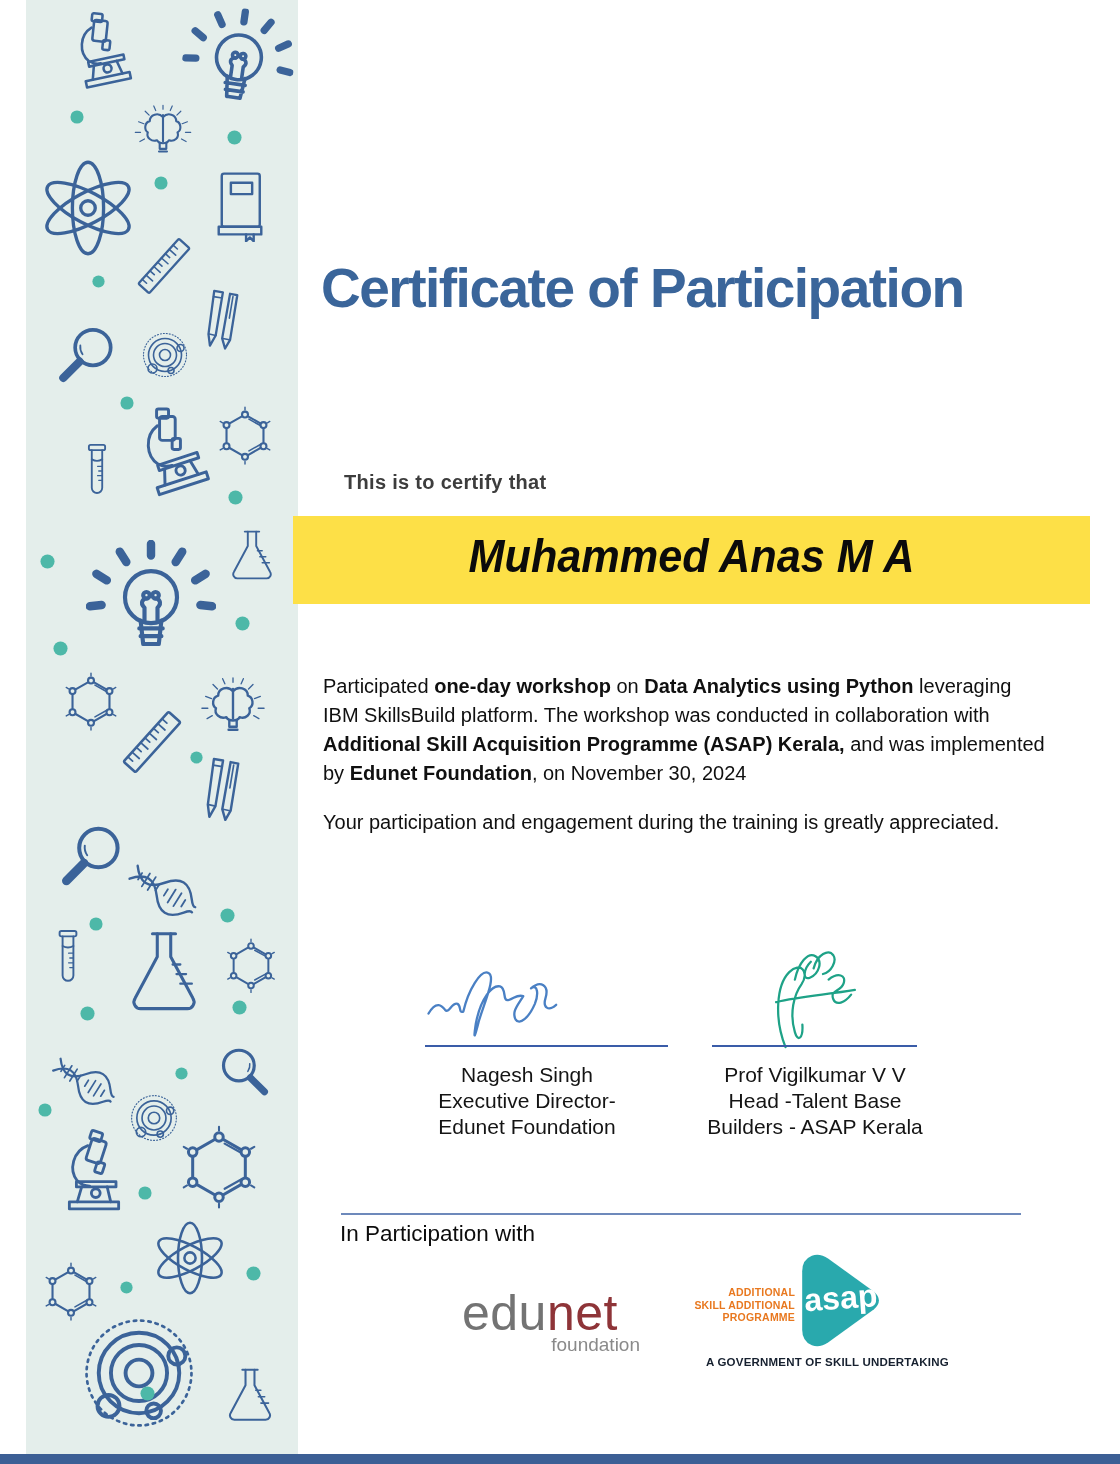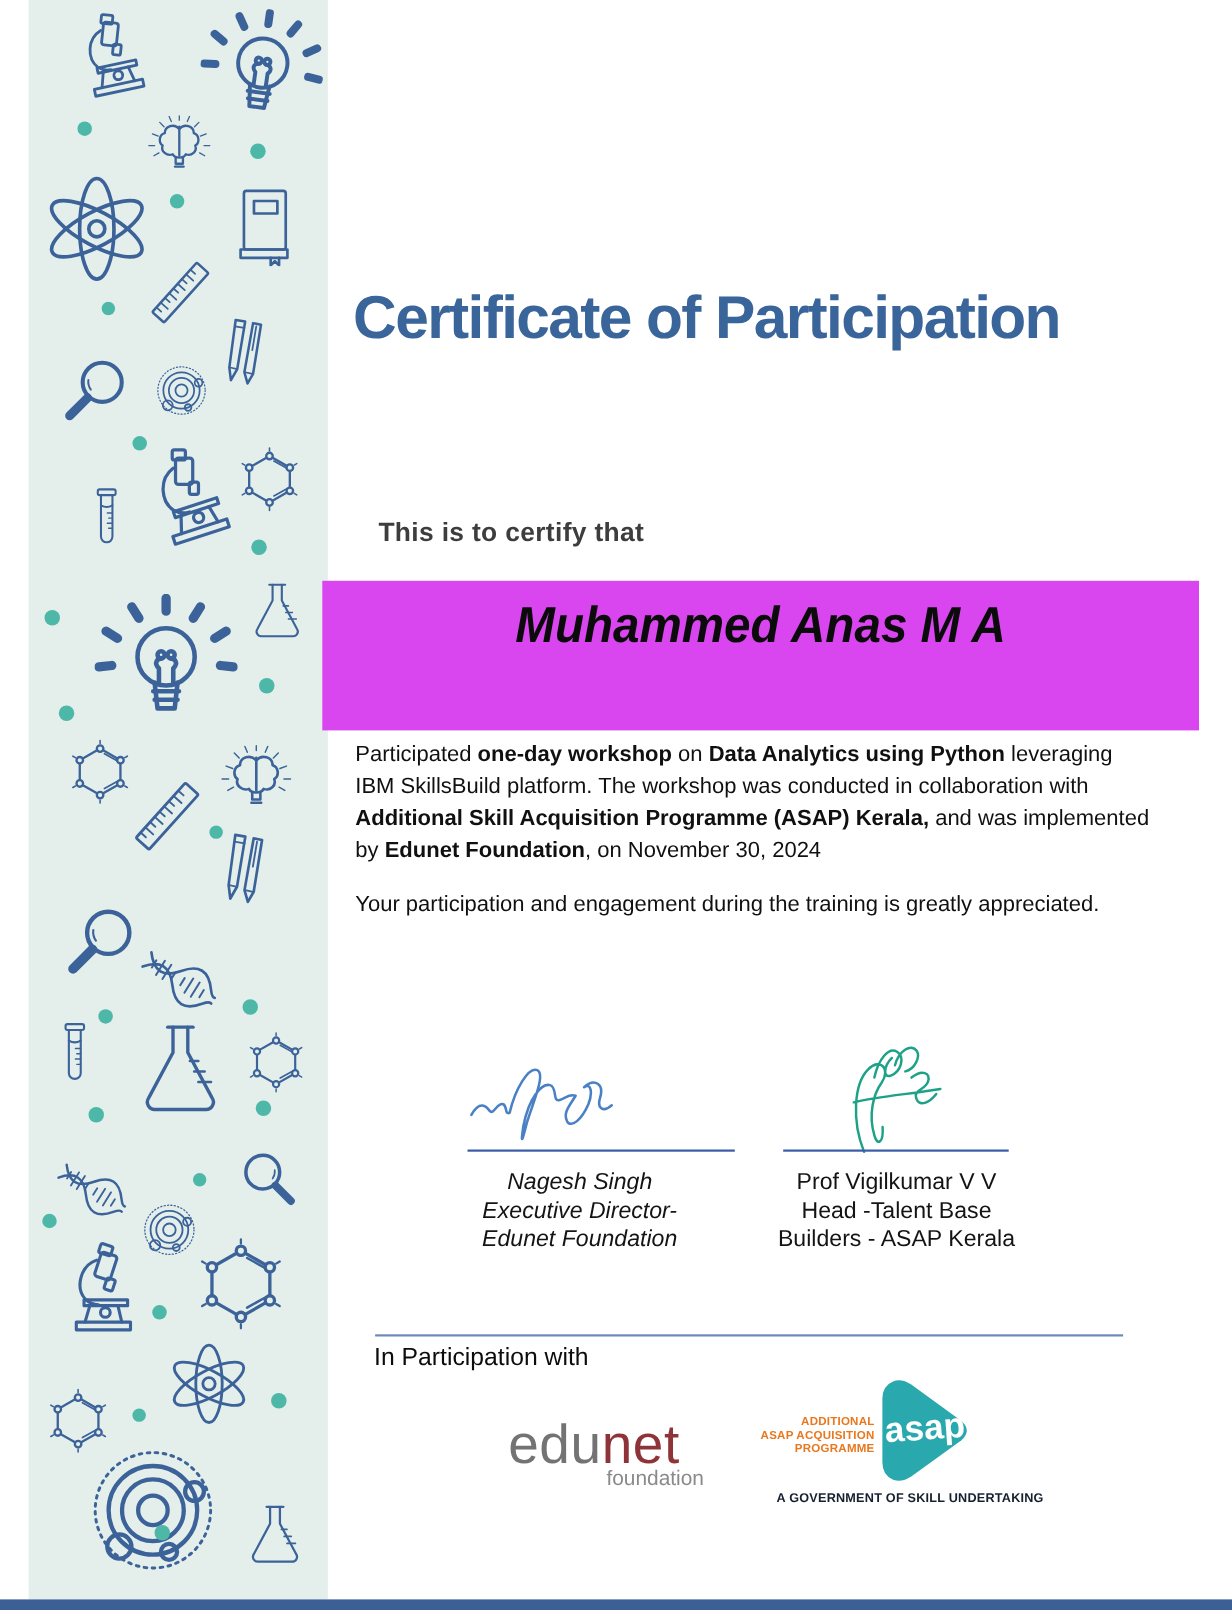--- a/index.html
+++ b/index.html
@@ -16,25 +16,25 @@
   }
   .sb-icon { position:absolute; }
   
   .title {
     position:absolute; left:321px; top:258px; width:740px;
     font-size:55px; font-weight:bold; letter-spacing:-1.5px;
     color:#3a659a; line-height:1.1; white-space:nowrap;
   }
   .certify {
     position:absolute; left:344px; top:471px;
-    font-size:24px; font-weight:bold; color:#3d3d3d; letter-spacing:0.3px;
+    font-size:20px; font-weight:bold; color:#3d3d3d; letter-spacing:0.3px;
   }
   .name-band {
-    position:absolute; left:293px; top:528px; width:797px; height:136px;
-    background:#d946ef;
+    position:absolute; left:293px; top:516px; width:797px; height:88px;
+    background:#fde047;
   }
   .name-band .name {
     margin-top:13px; text-align:center;
     font-size:46px; font-style:italic; font-weight:600; color:#0b0b0b;
     transform:scaleX(0.94); transform-origin:50% 50%;
     white-space:nowrap;
   }
   .body-p {
     position:absolute; left:323px; width:722px;
     font-size:20px; line-height:29px; color:#101010;
@@ -43,21 +43,21 @@
   .p2 { top:808px; }
   
   .sig-svg { position:absolute; }
   .sig-line { position:absolute; border-top:2px solid #3a5ca8; }
   .sig-line-left { left:425px; top:1045px; width:243px; }
   .sig-line-right { left:712px; top:1045px; width:205px; }
   .sig-labels {
     position:absolute; width:250px; text-align:center;
     font-size:21px; line-height:26px; color:#141414;
   }
-  .sig-labels-left { left:402px; top:1062px;font-style:italic; }
+  .sig-labels-left { left:402px; top:1062px; }
   .sig-labels-right { left:690px; top:1062px; }
   
   .collab-rule {
     position:absolute; left:341px; top:1213px; width:680px;
     border:none; border-top:2px solid #6d89bb;
   }
   .collab-label {
     position:absolute; left:340px; top:1221px;
     font-size:22.5px; color:#0c0c0c;
   }
@@ -446,21 +446,21 @@
   <div class="edunet">
     <div class="word">
       <span class="part1">edu</span><span class="part2">net</span>
     </div>
     <div class="sub">foundation</div>
   </div>
 
   <div class="asap">
     <div class="orange-lines">
       <div>ADDITIONAL</div>
-      <div>ASAP ACQUISITION</div>
+      <div>SKILL ADDITIONAL</div>
       <div>PROGRAMME</div>
     </div>
     <svg class="mark" viewBox="0 0 90 104">
       <path stroke="none" d="M14,6 Q4,10 4,22 L4,82 Q4,94 14,98 Q22,101 31,95 L78,61 Q88,52 78,43 L31,9 Q22,3 14,6 Z" fill="#29a9ad"></path>
       <text x="7" y="63" font-size="33" font-weight="bold" fill="#ffffff" font-family="Liberation Sans, sans-serif" transform="rotate(-4 7 63)">asap</text>
     </svg>
     <div class="tagline">A GOVERNMENT OF SKILL UNDERTAKING</div>
   </div>
 
   <div class="bottom-bar"></div>

